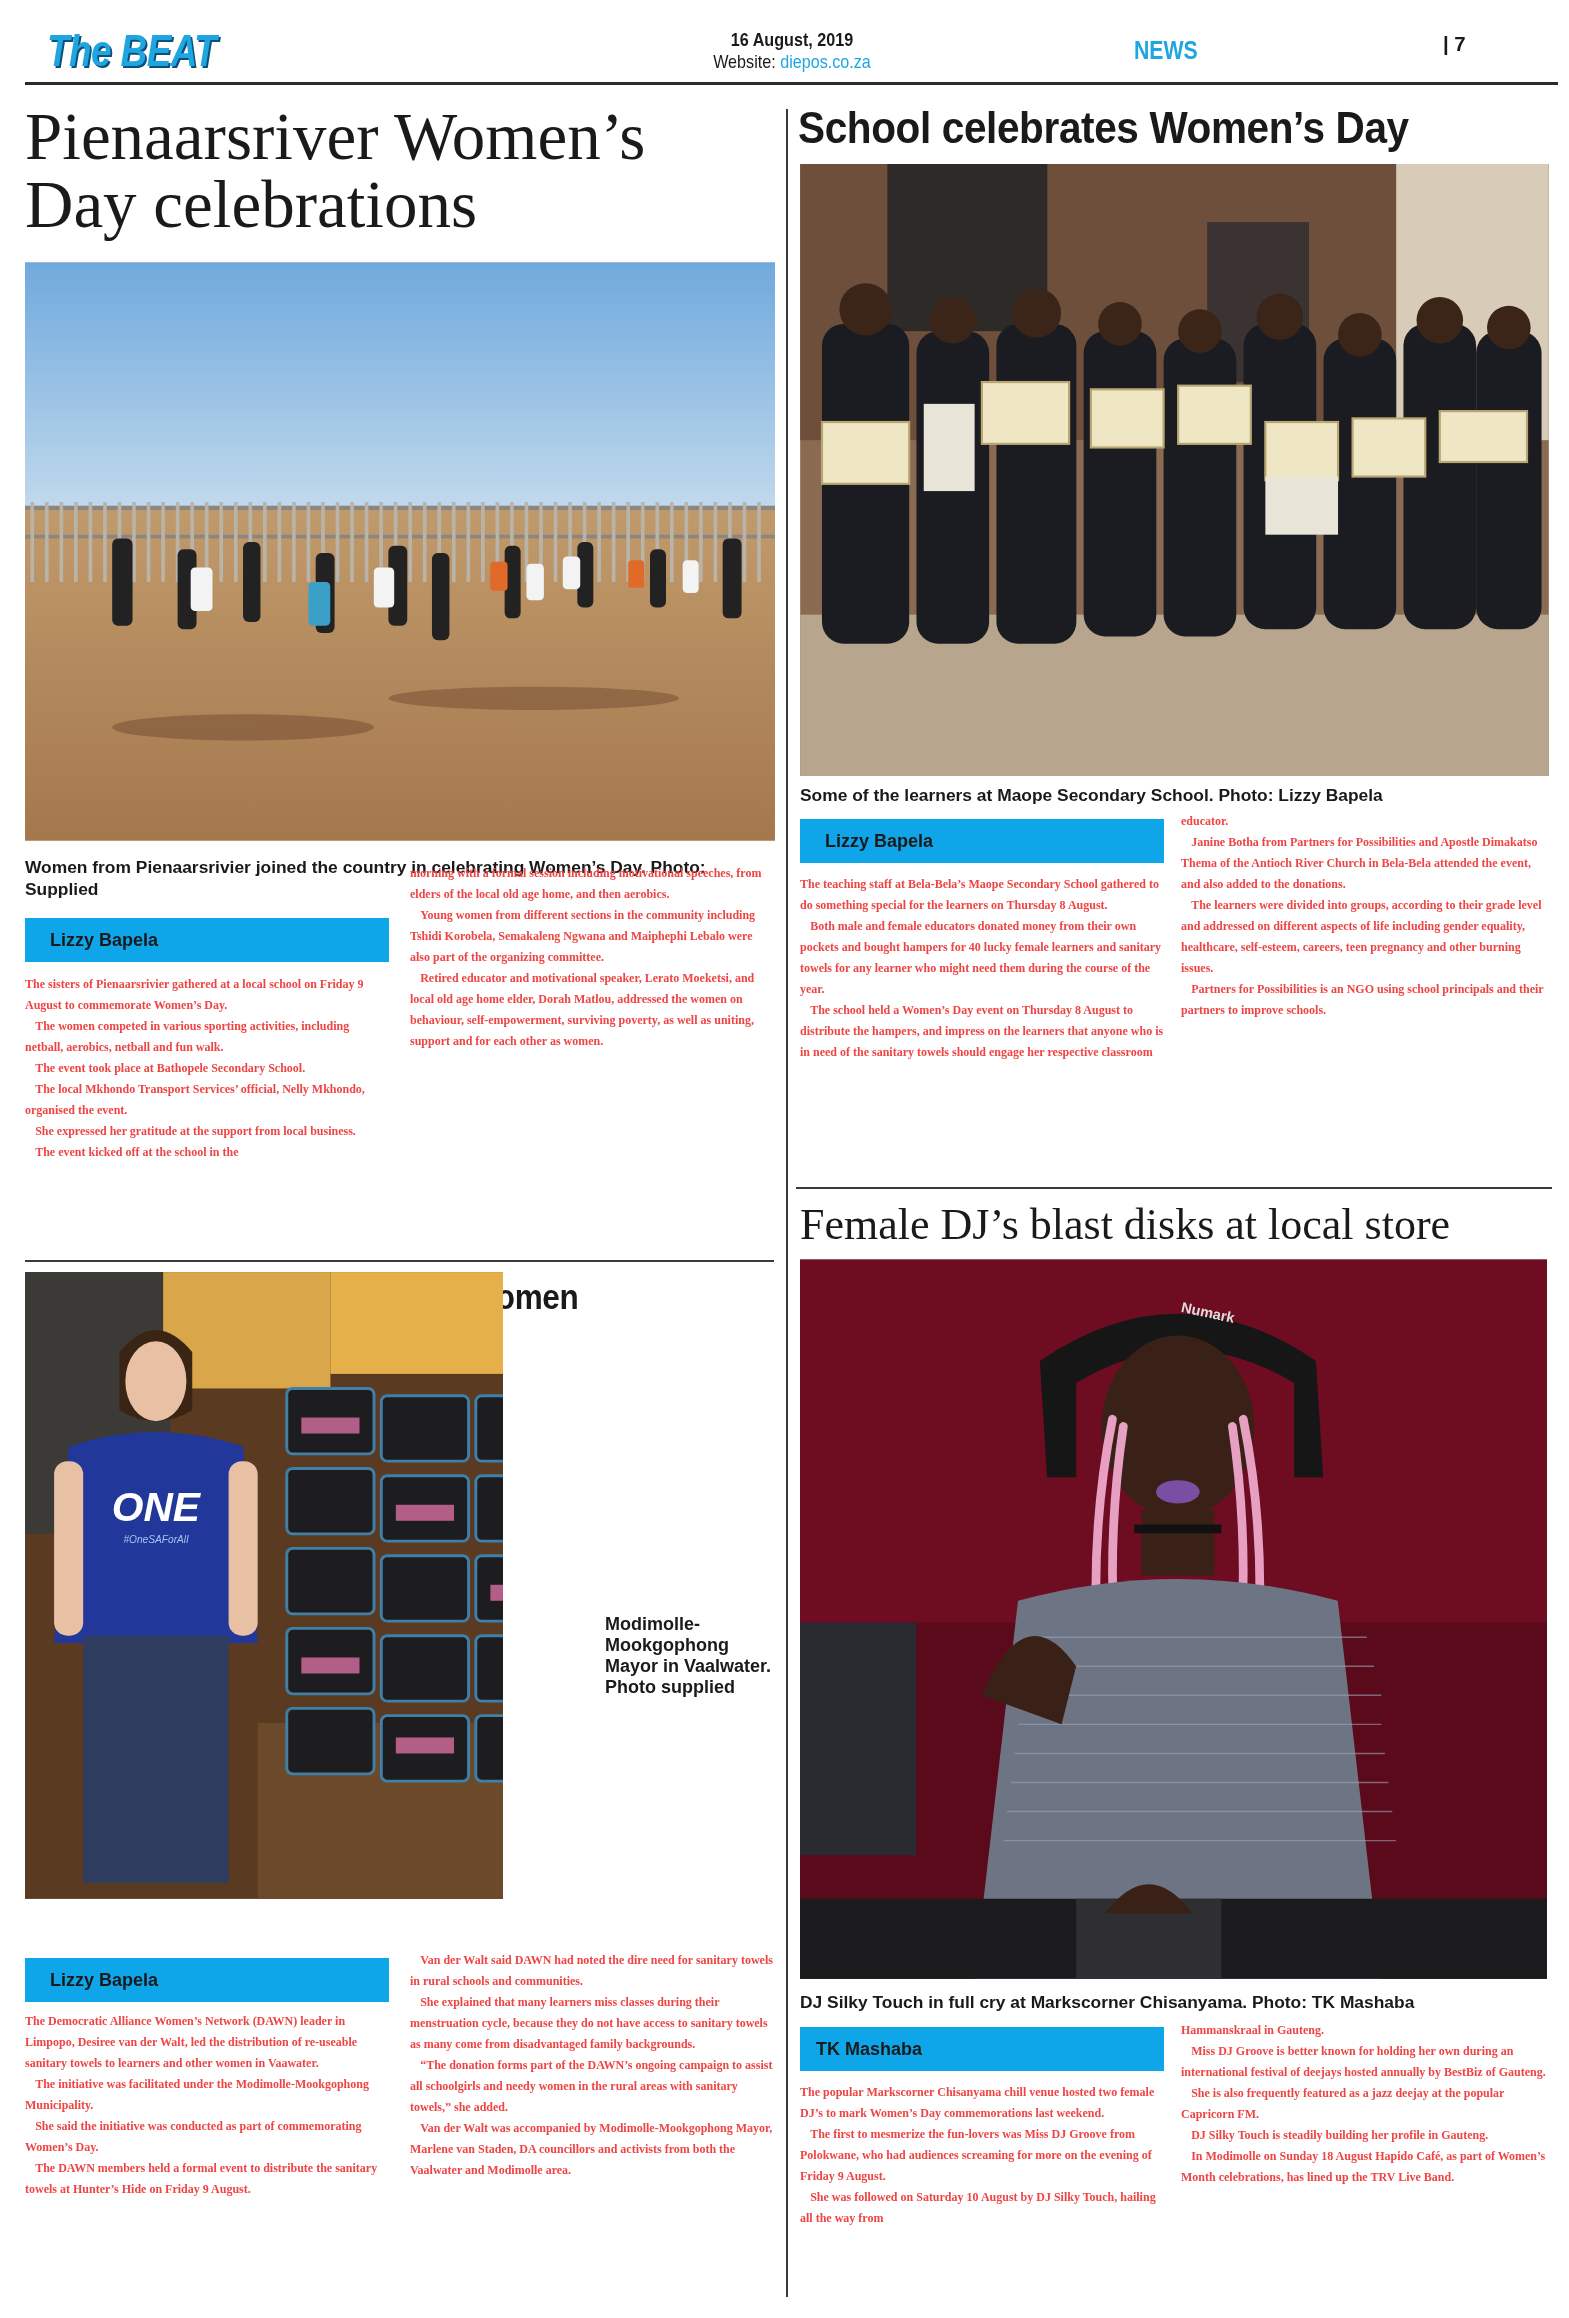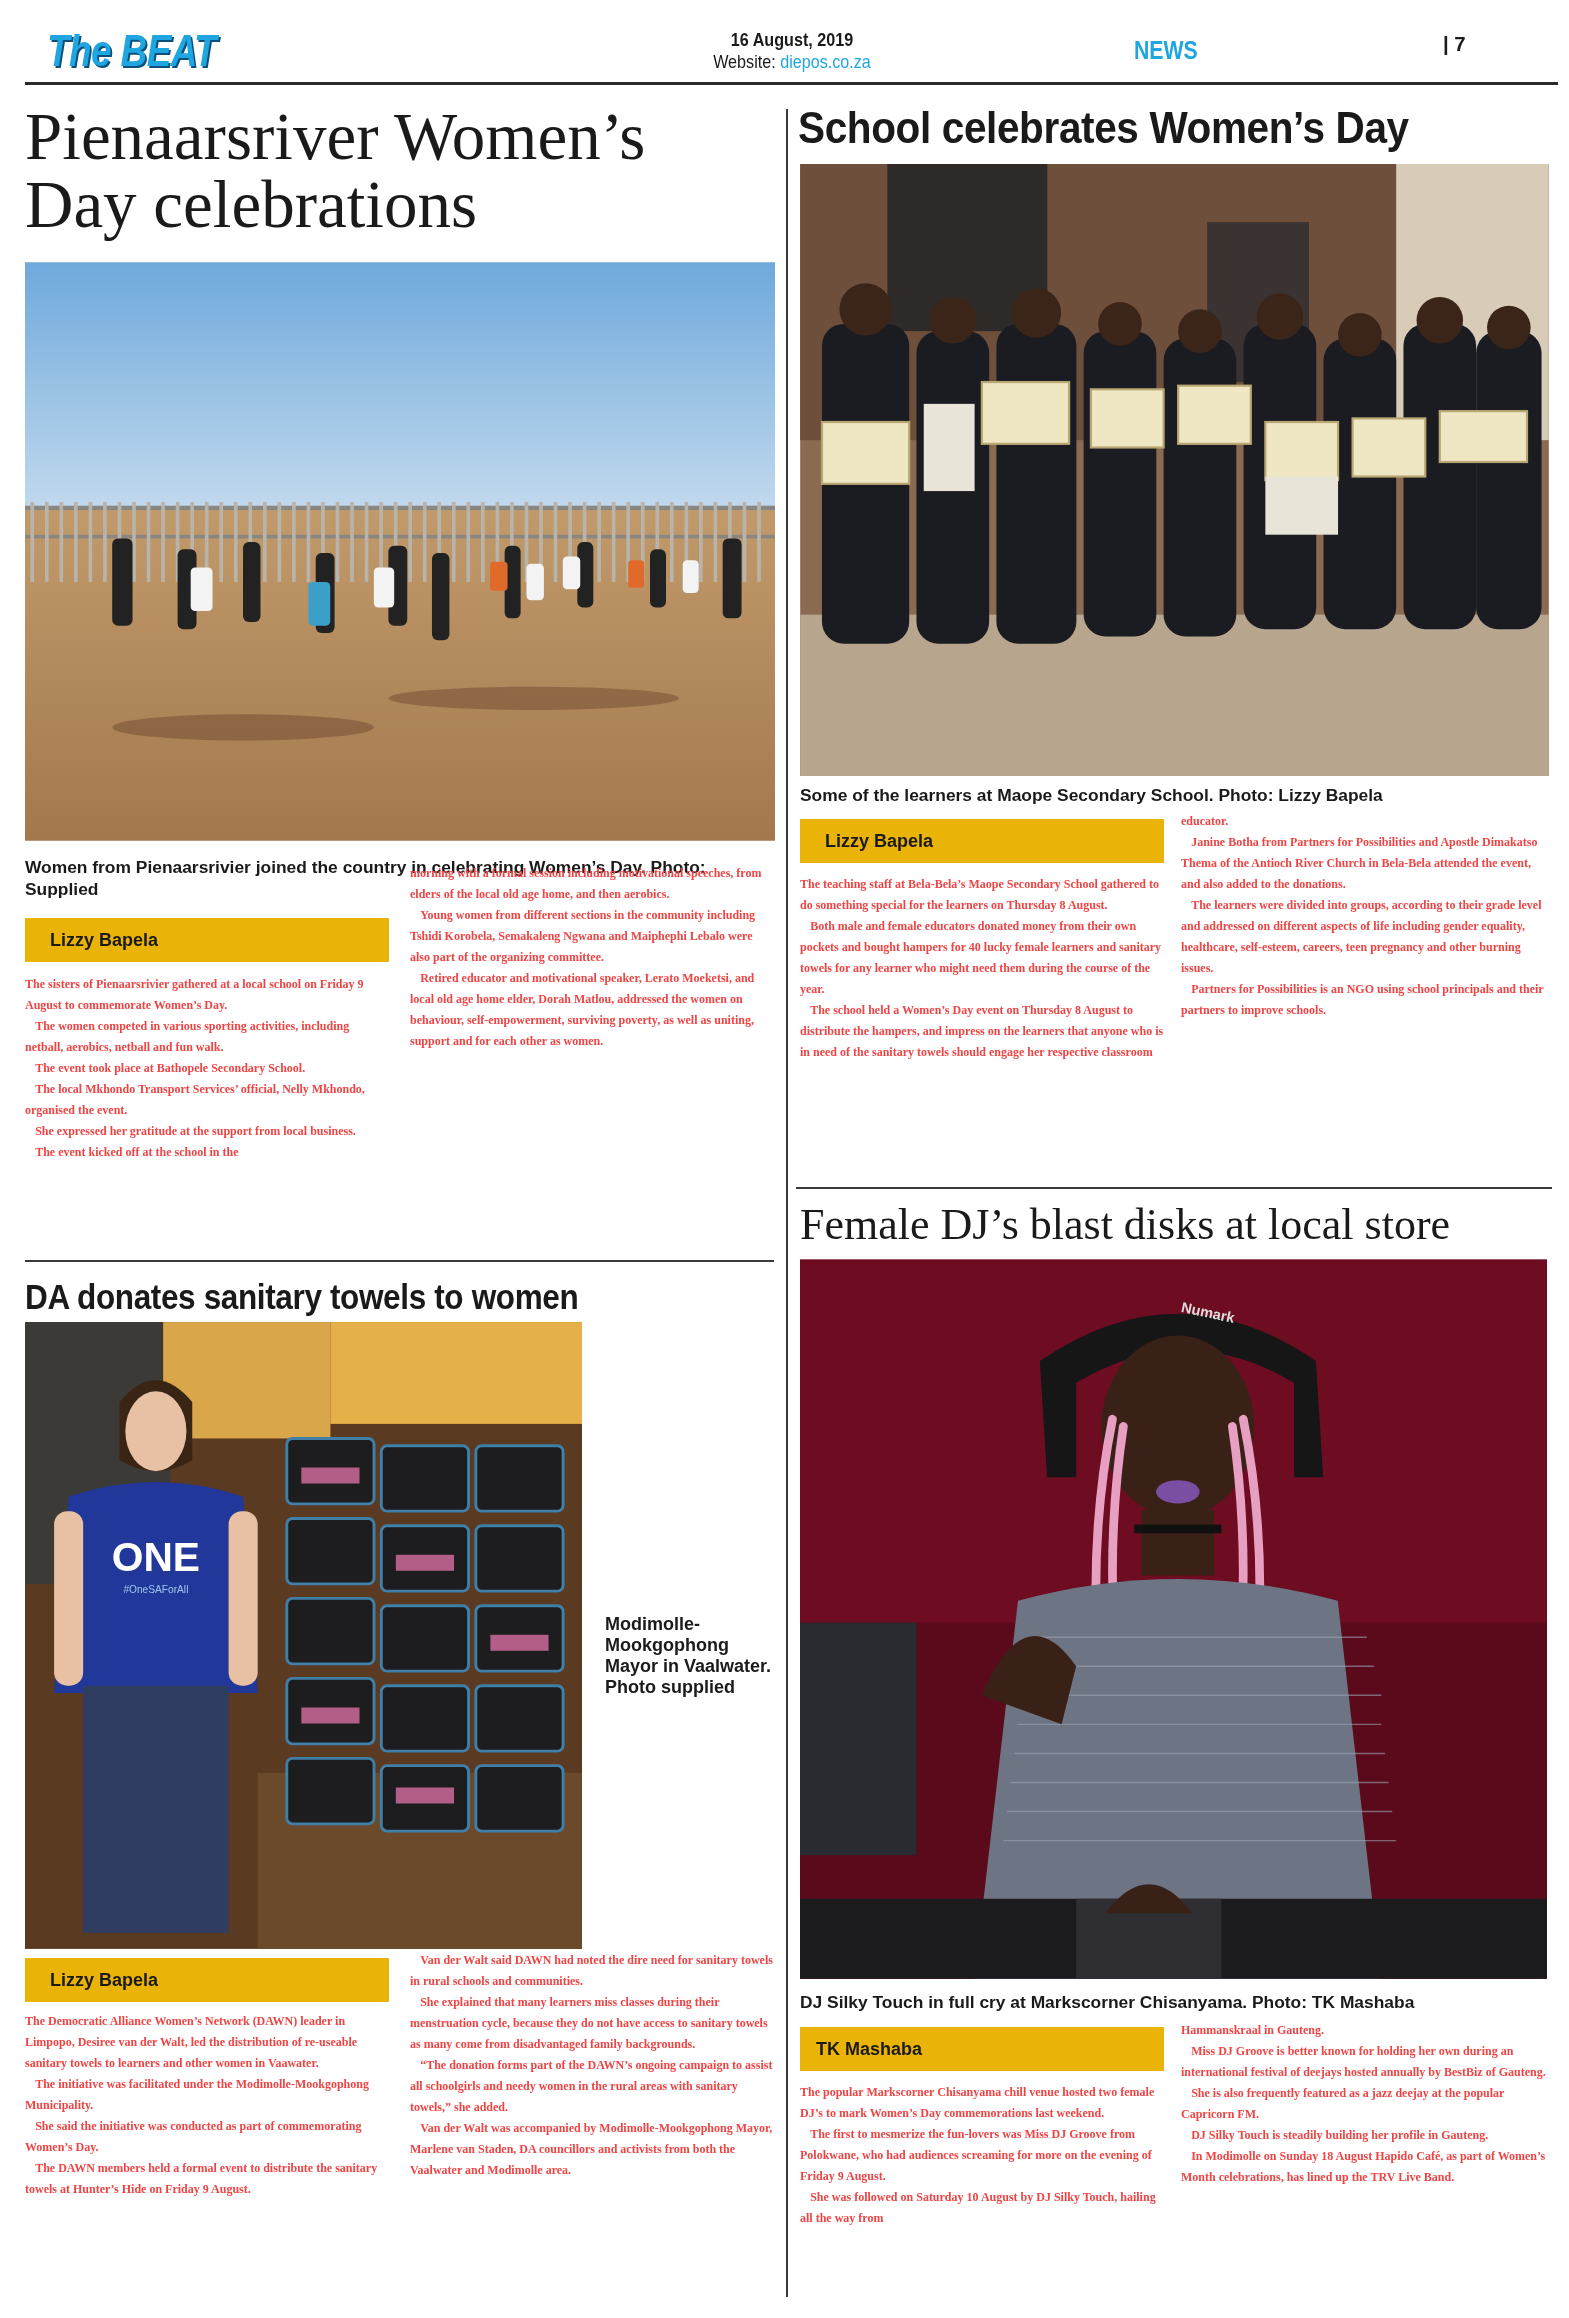--- a/index.html
+++ b/index.html
@@ -25,21 +25,21 @@
   .vrule { left: 786px; top: 109px; width: 1.5px; height: 2188px; background: #3a3a3a; }
 
   
   .hl-serif { font-family: "Liberation Serif", serif; font-weight: normal; color: #1a1a1a; line-height: 1.02; }
   .hl-sans  { font-family: "Liberation Sans", sans-serif; font-weight: 900; color: #1a1a1a; letter-spacing: -0.4px;
               transform: scaleX(0.9); transform-origin: left top; white-space: nowrap; }
 
   .photo { overflow: hidden; }
   .caption { font-family: "Liberation Sans", sans-serif; font-weight: bold; font-size: 17.4px; line-height: 22px; color: #1a1a1a; }
 
-  .byline { background: #eab308; height: 44px; display: flex; align-items: center; padding-left: 25px;
+  .byline { background: #0ea5e9; height: 44px; display: flex; align-items: center; padding-left: 25px;
             font-family: "Liberation Sans", sans-serif; font-weight: bold; font-size: 18px; color: #1a1a1a; }
 
   .col { font-family: "Liberation Serif", serif; font-size: 12px; line-height: 21px; color: #ef4444; font-weight: bold; }
   .col p { text-indent: 10.2px; }
   .col p:first-child { text-indent: 0; }
 
   .hrule { height: 2.2px; background: #3a3a3a; }
 </style>
 </head>
 <body>
@@ -205,21 +205,21 @@
     <p>The learners were divided into groups, according to their grade level and addressed on different aspects of life including gender equality, healthcare, self-esteem, careers, teen pregnancy and other burning issues.</p>
     <p>Partners for Possibilities is an NGO using school principals and their partners to improve schools.</p>
   </div>
 </section>
 
 <div class="abs hrule" style="left:796px; top:1187px; width:756px;"></div>
 
 <section>
   <h1 class="abs hl-sans" style="left:25px; top:1277px; font-size:35px;">DA donates sanitary towels to women</h1>
 
-  <div class="abs photo" style="left:25px; top:1322px; width:557px; height:627px;" title="Woman in blue DA ONE t-shirt beside stacked buckets">
+  <div class="abs photo" style="left:25px; top:1272px; width:478px; height:627px;font-style:italic;" title="Woman in blue DA ONE t-shirt beside stacked buckets">
     <svg width="557" height="627" viewBox="0 0 766 862">
       <rect width="766" height="862" fill="#5b3a22"></rect>
       <rect x="0" y="0" width="200" height="360" fill="#3c3a36"></rect>
       <rect x="190" y="0" width="230" height="160" fill="#d9a74a"></rect>
       <rect x="420" y="0" width="346" height="140" fill="#e5b04a"></rect>
       <rect x="320" y="620" width="446" height="242" fill="#6b4a2c"></rect>
       <g fill="#1d1d1f" stroke="#3f7fa8" stroke-width="4">
         <rect x="360" y="160" width="120" height="90" rx="8"></rect>
           <rect x="490" y="170" width="120" height="90" rx="8"></rect>
         <rect x="620" y="170" width="120" height="90" rx="8"></rect>

